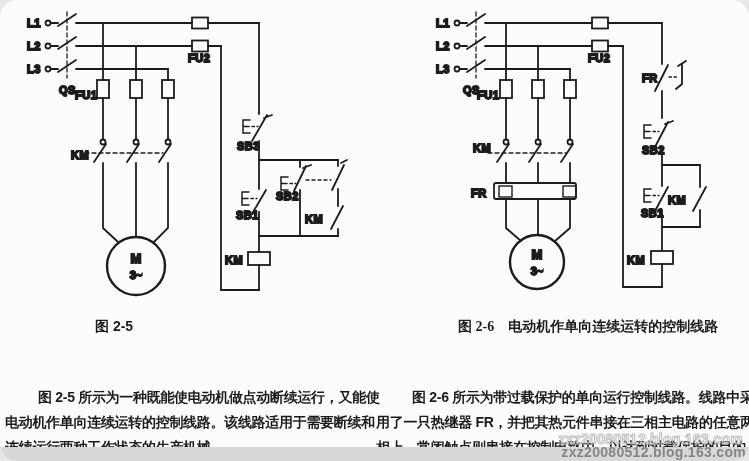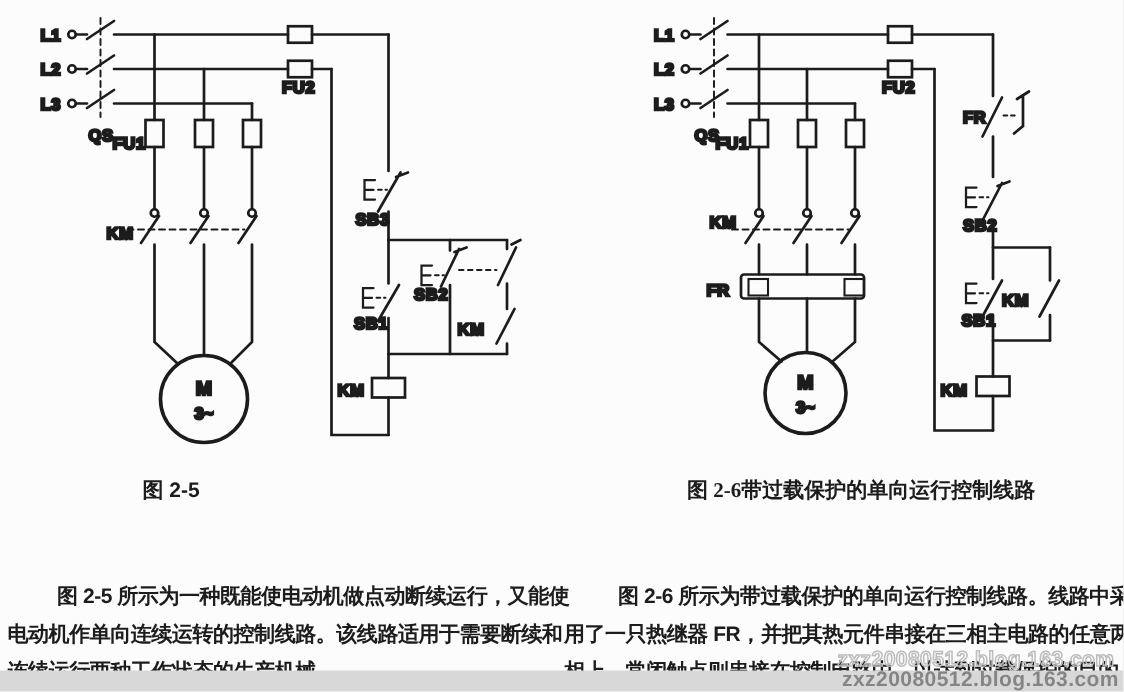--- a/index.html
+++ b/index.html
@@ -1,24 +1,24 @@
 <!DOCTYPE html>
 <html><head>
 <meta charset="utf-8">
 <style>
   html,body{margin:0;padding:0;background:#e8e8e8;}
   .page{width:749px;height:461px;position:relative;background:#fcfcfc;
-        font-family:"Liberation Sans",sans-serif;color:#1c1c1c;overflow:hidden;}
+        font-family:"Liberation Sans",sans-serif;color:#1c1c1c;overflow:hidden;border-radius:17px;}
   svg{position:absolute;left:0;top:0;}
   svg text{font-family:"Liberation Sans",sans-serif;font-weight:bold;fill:#1c1c1c;}
   .lbl{font-size:11px;letter-spacing:.5px;}
   .motor-m{font-size:13px;text-anchor:middle;}
   .motor-p{font-size:11px;text-anchor:middle;}
   .caption{position:absolute;top:318px;font-size:14px;font-weight:bold;
-           display:flex;white-space:nowrap;}
+           display:flex;gap:14px;white-space:nowrap;}
   .para-line{position:absolute;font-size:14px;font-weight:bold;
              letter-spacing:-.3px;white-space:nowrap;}
   .band{position:absolute;left:0;top:447px;width:749px;height:14px;background:#d8d8d8;}
   .wm{position:absolute;top:444px;right:3px;font-size:14px;font-weight:bold;
       color:#858585;letter-spacing:.3px;}
   .wm-faint{position:absolute;top:431px;right:6px;font-size:14px;font-weight:bold;
       color:transparent;-webkit-text-stroke:1px #bcbcbc;letter-spacing:.3px;}
 </style>
 </head>
 <body>
@@ -215,21 +215,21 @@
       <text class="motor-m" x="537" y="259">M</text>
       <text class="motor-p" x="537" y="275">3~</text>
     </g>
   </svg>
 
   <div class="caption" style="left:95px;">
     <span>图 2-5</span>
   </div>
   <div class="caption" style="left:458px;font-family:Liberation Serif, serif;">
     <span>图 2-6</span>
-    <span>带过载保护的单向运行控制线路</span>
+    <span>电动机作单向连续运转的控制线路</span>
   </div>
 
   <div class="para-line" style="left:38px;top:389px;">图 2-5 所示为一种既能使电动机做点动断续运行，又能使</div>
   <div class="para-line" style="left:5px;top:414px;text-align:right;">电动机作单向连续运转的控制线路。该线路适用于需要断续和</div>
   <div class="para-line" style="left:5px;top:439px;">连续运行两种工作状态的生产机械。</div>
 
   <div class="para-line" style="left:412px;top:389px;">图 2-6 所示为带过载保护的单向运行控制线路。线路中采</div>
   <div class="para-line" style="left:376px;top:414px;">用了一只热继器 FR，并把其热元件串接在三相主电路的任意两</div>
   <div class="para-line" style="left:376px;top:439px;">相上，常闭触点则串接在控制电路中，以达到过载保护的目的</div>
 

